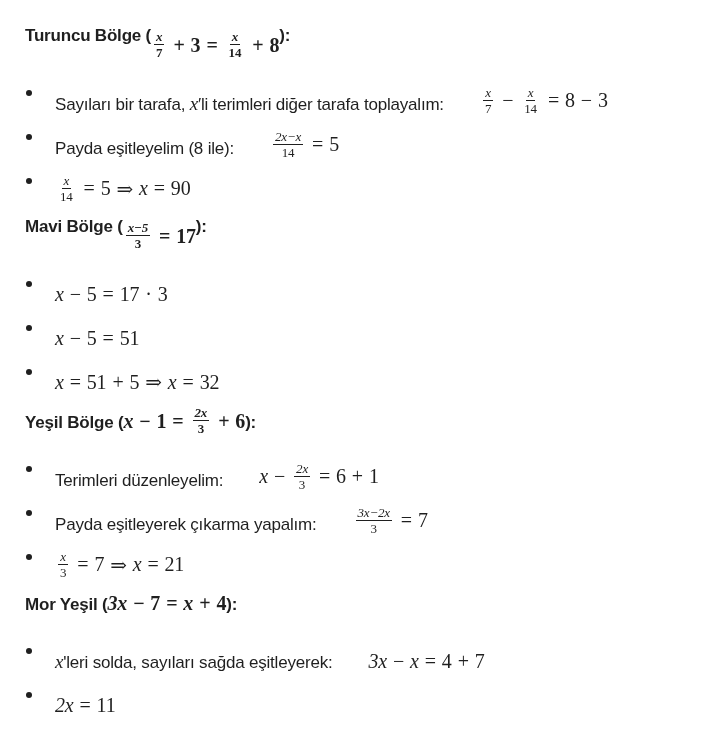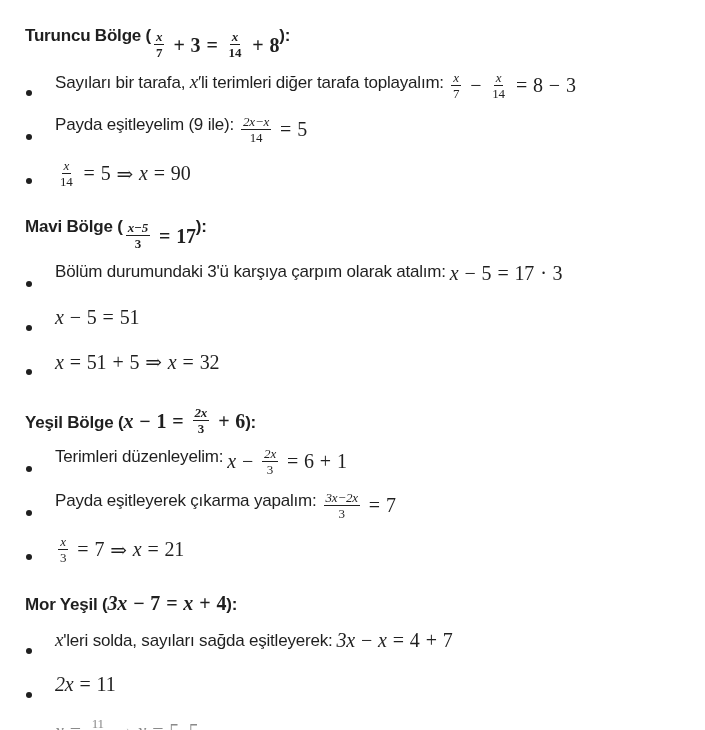--- a/index.html
+++ b/index.html
@@ -10,22 +10,23 @@
   }
   .doc { position:relative; padding:12px 0 0 17px; }
   .section-heading {
     font-weight:bold; font-size:17px; line-height:24px;
     margin:8px; padding:4px 0 4px 0; white-space:nowrap;
     letter-spacing:-0.2px;
   }
   .steps { list-style:none; margin:6px 0 4px 0; padding:0; }
   .step {
     position:relative; padding-left:38px; height:44px;
-    display:flex; align-items:flex-start; font-size:17px; white-space:nowrap;
+    display:flex; align-items:flex-end; font-size:17px; white-space:nowrap;
     letter-spacing:-0.2px;
+    gap:32px;
   }
   .step .bullet {
     position:absolute; left:9px; top:50%; width:6px; height:6px;
     margin-top:-3px; border-radius:50%; background:#1f1f1f;
   }
   .step.faded { color:#8a8a8a; }
   .step.faded .bullet { background:#777; }
   .label { margin-right:4px; }
   .math {
     font-family:"Liberation Serif", "DejaVu Serif", serif;
@@ -77,21 +78,21 @@
               <span class="den">14</span>
             </span>
             <span class="op">=</span>
             <span>8</span>
             <span class="op">−</span>
             <span>3</span>
           </span>
         </li>
       <li class="step">
           <span class="bullet"></span>
-          <span class="label">Payda eşitleyelim (9 ile):</span>
+          <span class="label">Payda eşitleyelim (8 ile):</span>
           <span class="math">
             <span class="frac">
               <i class="num">2x−x</i>
               <span class="den">14</span>
             </span>
             <span class="op">=</span>
             <span>5</span>
           </span>
         </li>
       <li class="step">
@@ -117,21 +118,20 @@
           <span class="frac">
             <i class="num">x−5</i>
             <span class="den">3</span>
           </span>
           <span class="op">=</span>
           <span>17</span>
         </span><span>):</span></h3>
     <ul class="steps">
       <li class="step">
           <span class="bullet"></span>
-          <span class="label">Bölüm durumundaki 3'ü karşıya çarpım olarak atalım:</span>
           <span class="math">
             <i>x</i>
             <span class="op">−</span>
             <span>5</span>
             <span class="op">=</span>
             <span>17</span>
             <span class="op">·</span>
             <span>3</span>
           </span>
         </li>

